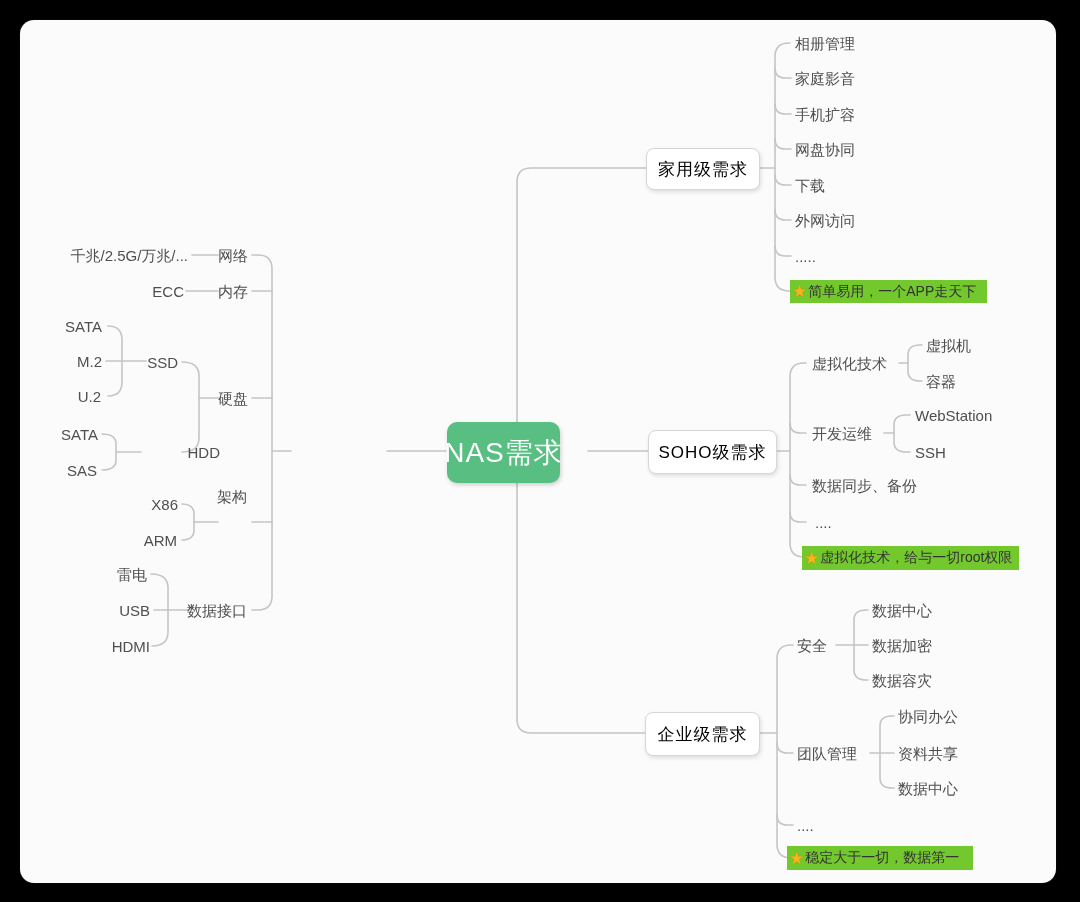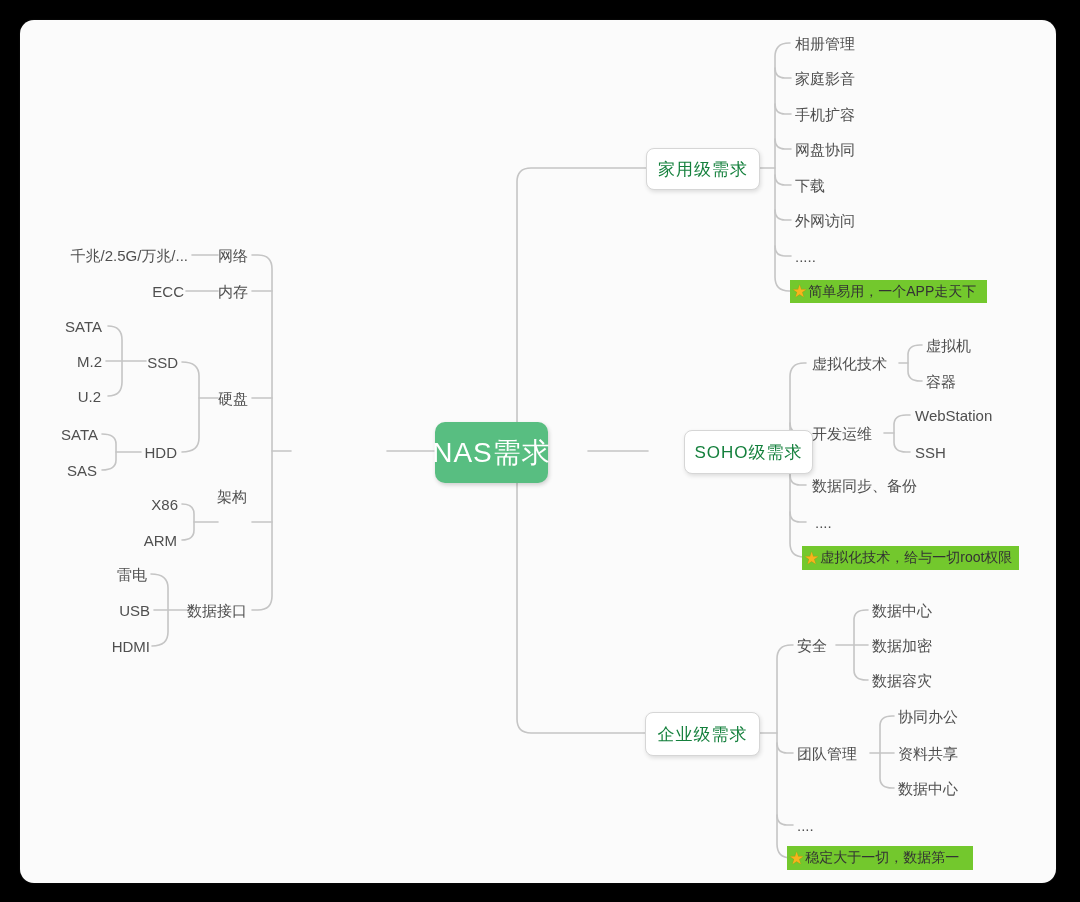--- a/index.html
+++ b/index.html
@@ -18,21 +18,21 @@
   svg.links{position:absolute;left:0;top:0;width:1080px;height:902px;z-index:2;}
   svg.links path{fill:none;stroke:#c5c5c5;stroke-width:1.6;stroke-linecap:round;}
   .lbl{
     position:absolute;z-index:3;font-size:15px;color:#4f4f4f;
     white-space:nowrap;transform:translateY(-50%);line-height:1;
   }
   .lbl.r{transform:translateY(-50%);} 
   .node{
     position:absolute;z-index:3;background:#fff;border:1px solid #d6d6d6;
     border-radius:8px;display:flex;align-items:center;justify-content:center;
-    font-size:17px;color:#15803d;letter-spacing:1px;white-space:nowrap;
+    font-size:17px;color:#000000;letter-spacing:1px;white-space:nowrap;
     box-shadow:1px 2px 4px rgba(0,0,0,0.12);
   }
   .node.root{
     background:#58be81;border:none;color:#fff;font-size:28px;
     letter-spacing:1px;border-radius:10px;
     box-shadow:1px 2px 4px rgba(0,0,0,0.18);
   }
   .hl{
     position:absolute;z-index:3;background:#73c82d;color:#333;
     display:flex;align-items:center;font-size:14px;white-space:nowrap;
@@ -115,34 +115,34 @@
   <div class="lbl r" style="right:896px;top:291px">ECC</div>
   <div class="lbl r" style="right:832px;top:291px">内存</div>
 
   <div class="lbl r" style="right:978px;top:326px">SATA</div>
   <div class="lbl r" style="right:978px;top:361px">M.2</div>
   <div class="lbl r" style="right:979px;top:396px">U.2</div>
   <div class="lbl r" style="right:902px;top:362px">SSD</div>
   <div class="lbl r" style="right:832px;top:398px">硬盘</div>
   <div class="lbl r" style="right:982px;top:434px">SATA</div>
   <div class="lbl r" style="right:983px;top:470px">SAS</div>
-  <div class="lbl r" style="right:903px;top:452px">HDD</div>
+  <div class="lbl r" style="right:860px;top:452px">HDD</div>
 
   <div class="lbl r" style="right:902px;top:504px">X86</div>
   <div class="lbl r" style="right:903px;top:540px">ARM</div>
   <div class="lbl r" style="right:833px;top:496px">架构</div>
 
   <div class="lbl r" style="right:933px;top:574px">雷电</div>
   <div class="lbl r" style="right:930px;top:610px">USB</div>
   <div class="lbl r" style="right:930px;top:646px">HDMI</div>
   <div class="lbl r" style="right:833px;top:610px">数据接口</div>
 
-  <div class="node root" style="left:435px;top:422px;width:113px;height:61px">NAS需求</div>
+  <div class="node root" style="left:447px;top:422px;width:113px;height:61px">NAS需求</div>
   <div class="node" style="left:646px;top:148px;width:112px;height:40px">家用级需求</div>
-  <div class="node" style="left:684px;top:430px;width:127px;height:42px">SOHO级需求</div>
+  <div class="node" style="left:648px;top:430px;width:127px;height:42px">SOHO级需求</div>
   <div class="node" style="left:645px;top:712px;width:113px;height:42px">企业级需求</div>
 
   <div class="lbl" style="left:795px;top:43px">相册管理</div>
   <div class="lbl" style="left:795px;top:78px">家庭影音</div>
   <div class="lbl" style="left:795px;top:114px">手机扩容</div>
   <div class="lbl" style="left:795px;top:149px">网盘协同</div>
   <div class="lbl" style="left:795px;top:185px">下载</div>
   <div class="lbl" style="left:795px;top:220px">外网访问</div>
   <div class="lbl" style="left:795px;top:256px">.....</div>
   <div class="hl" style="left:790px;top:280px;width:192px;height:23px">

